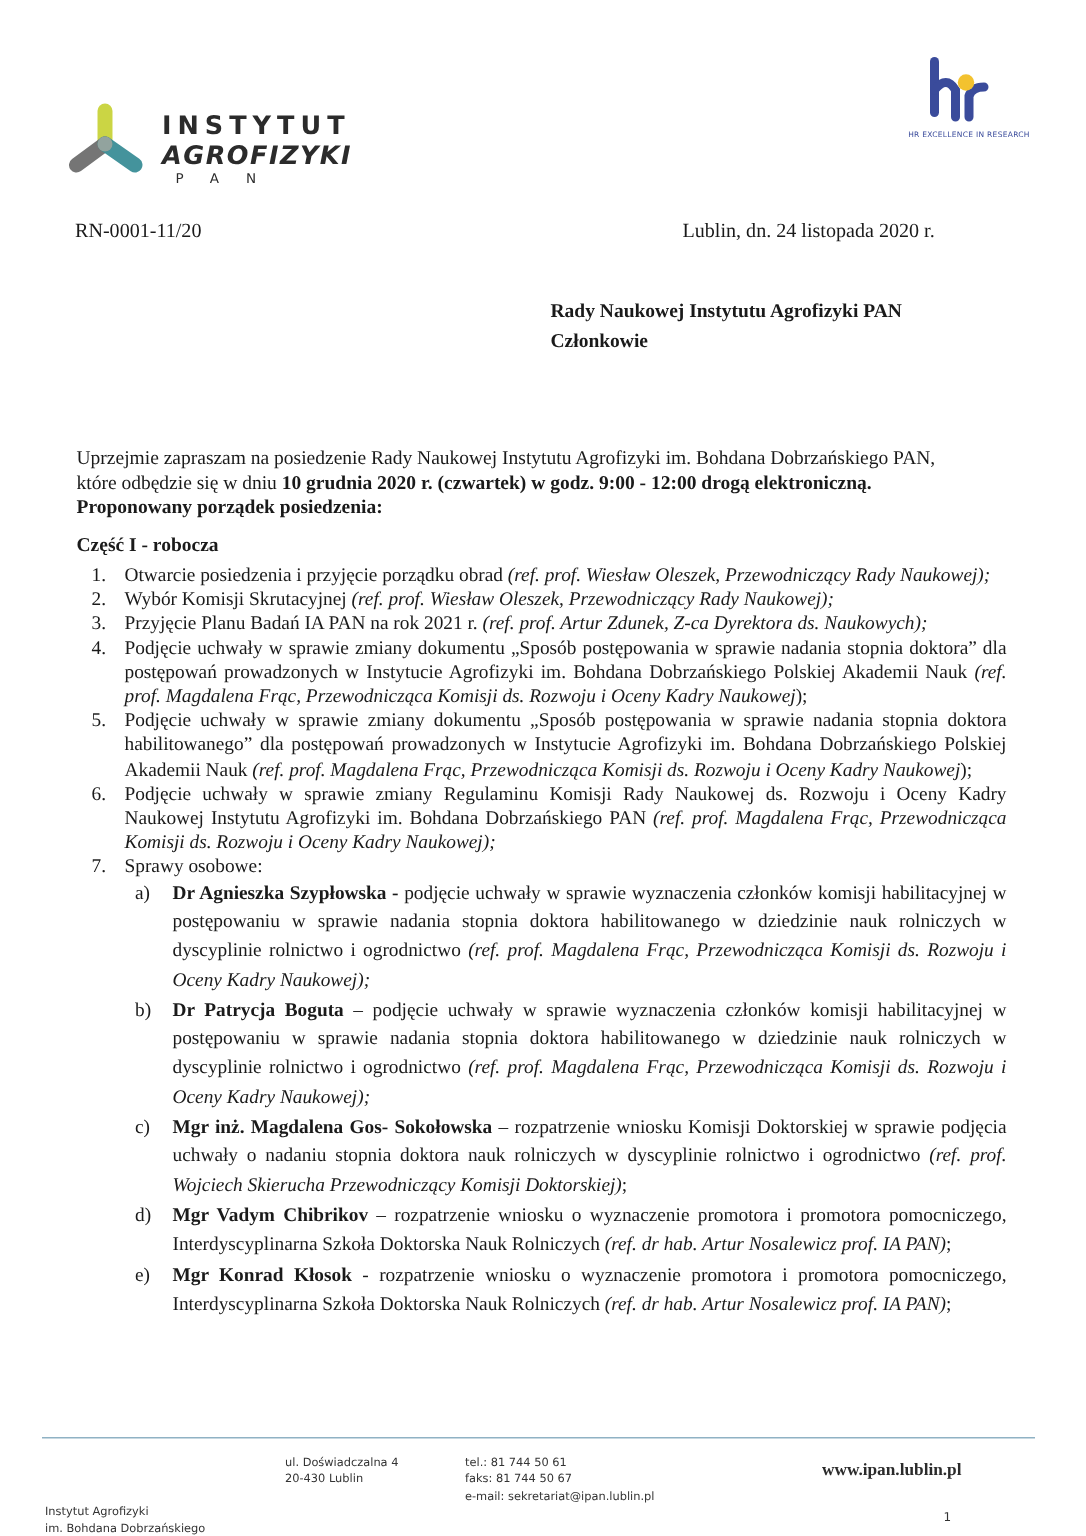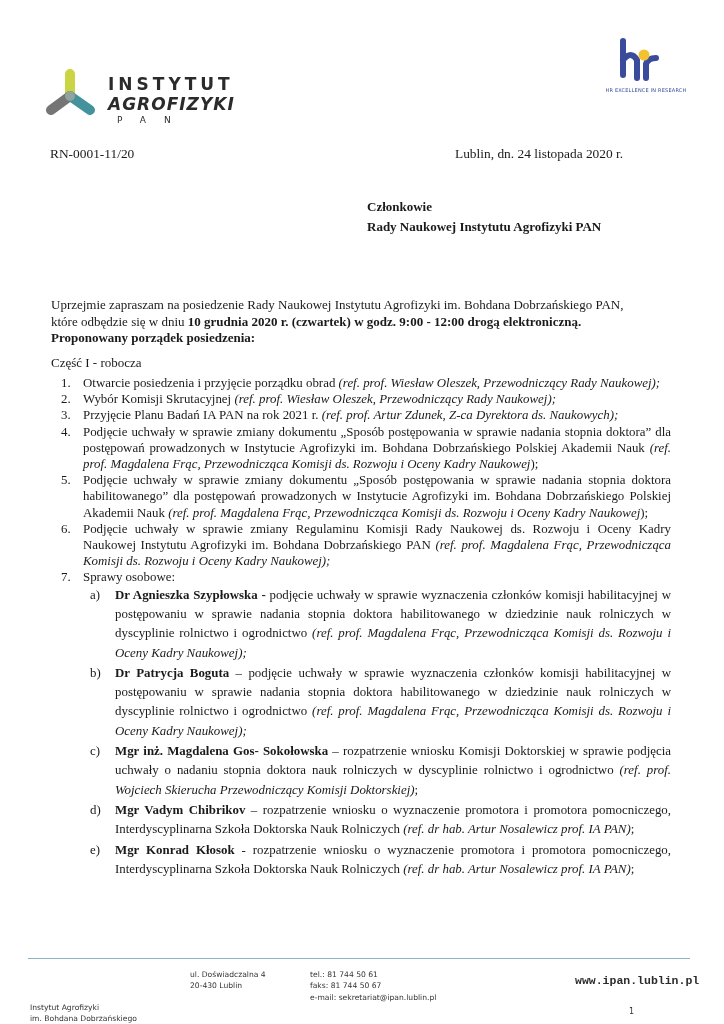--- a/index.html
+++ b/index.html
@@ -22,39 +22,39 @@
   
   .ref { left:50px; top:146px; font-size:13.4px; }
   .date { left:455px; top:146px; font-size:13.4px;text-align:center; }
 
   
   .addr { left:367px; top:197px; font-size:13px; font-weight:bold; line-height:20px; }
 
   
   .intro { left:51px; top:297px; width:620px; font-size:13px; line-height:16.5px; }
   .intro b { font-weight:bold; }
-  .part { left:51px; top:355px; font-size:13px; font-weight:normal;text-align:center; }
+  .part { left:51px; top:355px; font-size:13px; font-weight:bold;text-align:center; }
 
   ol.agenda { position:absolute; left:51px; top:375px; width:620px; margin:0; padding:0; list-style:none; font-size:12.9px; line-height:16.2px; }
   ol.agenda > li { position:relative; padding-left:32px; text-align:justify; }
   ol.agenda > li .num { position:absolute; left:10px; top:0; }
   .ref-i { font-style:italic;margin-top:31px; }
 
   ul.sub { list-style:none; margin:0; padding:0; }
   ul.sub > li { position:relative; padding-left:32px; text-align:justify; line-height:19.3px; margin-bottom:1px; }
   ul.sub > li .let { position:absolute; left:7px; top:0; }
   ul.sub b { font-weight:bold; }
 
   
   .footer-rule { left:28px; top:958px; width:662px; height:1px; background:#8fb2c4; }
   .foot { font-family:"DejaVu Sans", sans-serif; font-size:7.6px; color:#333; line-height:11.3px; }
   .f1 { left:30px; top:1002px; }
   .f2 { left:190px; top:969px; }
   .f3 { left:310px; top:969px; }
-  .web { left:575px; top:974px; font-family:Liberation Mono, monospace; font-size:11.5px; font-weight:bold; color:#2b2b2b; }
+  .web { left:548px; top:974px; font-family:Liberation Serif, serif; font-size:11.5px; font-weight:bold; color:#2b2b2b; }
   .page { left:629px; top:1007px; font-family:"DejaVu Sans", sans-serif; font-size:8px; color:#333; }
 </style>
 </head>
 <body>
 
 <div id="logo-ia" class="abs">
   <svg width="64" height="60" viewBox="0 0 64 60">
     <line x1="32" y1="8" x2="32" y2="30" stroke="#c9d33a" stroke-width="10" stroke-linecap="round" opacity="0.95"></line>
     <line x1="32" y1="30" x2="13" y2="44" stroke="#6e6e6e" stroke-width="10" stroke-linecap="round" opacity="0.95"></line>
     <line x1="32" y1="30" x2="52" y2="44" stroke="#3a8e97" stroke-width="10" stroke-linecap="round" opacity="0.95"></line>
@@ -72,22 +72,22 @@
     <path d="M50 48 v-14 q2 -6 10 -6" stroke="#3a4b9b" stroke-width="6" fill="none" stroke-linecap="round"></path>
     <circle cx="48" cy="25" r="5.5" fill="#f3c22f"></circle>
   </svg>
   <div class="hr-caption">HR EXCELLENCE IN RESEARCH</div>
 </div>
 
 <div class="abs ref">RN-0001-11/20</div>
 <div class="abs date">Lublin, dn. 24 listopada 2020 r.</div>
 
 <div class="abs addr">
+  <div>Rady Naukowej Instytutu Agrofizyki PAN</div>
   <div>Członkowie</div>
-  <div>Rady Naukowej Instytutu Agrofizyki PAN</div>
 </div>
 
 <div class="abs intro">
   <div>Uprzejmie zapraszam na posiedzenie Rady Naukowej Instytutu Agrofizyki im. Bohdana Dobrzańskiego PAN,</div>
   <div><span>które odbędzie się w dniu </span><b>10 grudnia 2020 r. (czwartek) w godz. 9:00 - 12:00  drogą elektroniczną.</b></div>
   <div><b>Proponowany porządek posiedzenia:</b></div>
 </div>
 
 <div class="abs part">Część I  - robocza</div>
 

